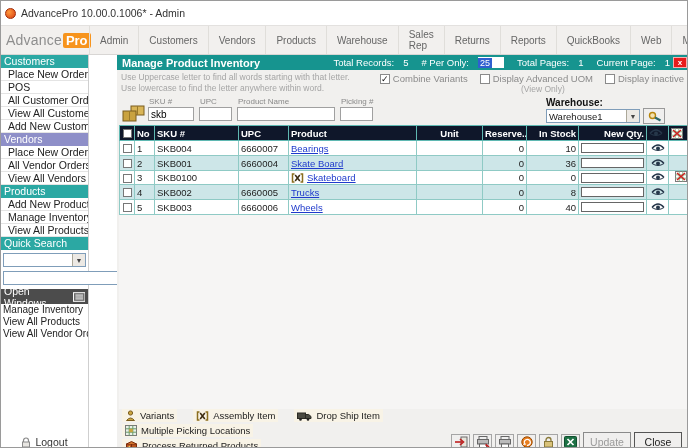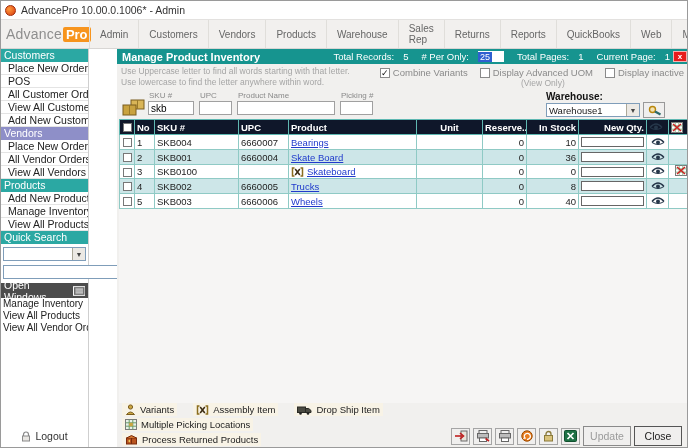--- a/index.html
+++ b/index.html
@@ -3,21 +3,21 @@
 <meta charset="utf-8">
 <style>
   * { margin:0; padding:0; box-sizing:border-box; }
   html,body { width:688px; height:448px; overflow:hidden; }
   body {
     font-family:"Liberation Sans", sans-serif;
     background:#fff; color:#222; position:relative;
     border:1px solid #9a9a9a;
   }
   
-  .titlebar { height:18px; display:flex; align-items:center; gap:5px; padding-left:4px; background:#fff; }
+  .titlebar { height:24px; display:flex; align-items:center; gap:5px; padding-left:4px; background:#fff; }
   .app-icon { width:11px; height:11px; border-radius:50%; background:radial-gradient(circle at 35% 35%, #ff9a3c, #d83c10); border:1px solid #a02a08; }
   .title-text { font-size:10.5px; color:#333; }
   
   .navbar { height:30px; background:#f2f0ee; border-top:1px solid #e3e1df; border-bottom:1px solid #d8d6d4; display:flex; align-items:stretch; }
   .logo { width:88px; display:flex; align-items:center; padding-left:5px; }
   .logo-advance { font-size:14px; color:#8e8e8e; letter-spacing:0.2px; }
   .logo-pro { font-size:13px; font-weight:bold; color:#fff; background:#f7941d; padding:0 3px; border-radius:2px; margin-left:1px; }
   .nav-tabs { display:flex; align-items:stretch; }
   .nav-tab { display:flex; align-items:center; padding:0 10px; font-size:10px; color:#666; border-left:1px solid #e0deda; cursor:default; }
   .nav-tab:last-child { border-right:1px solid #e0deda; }

